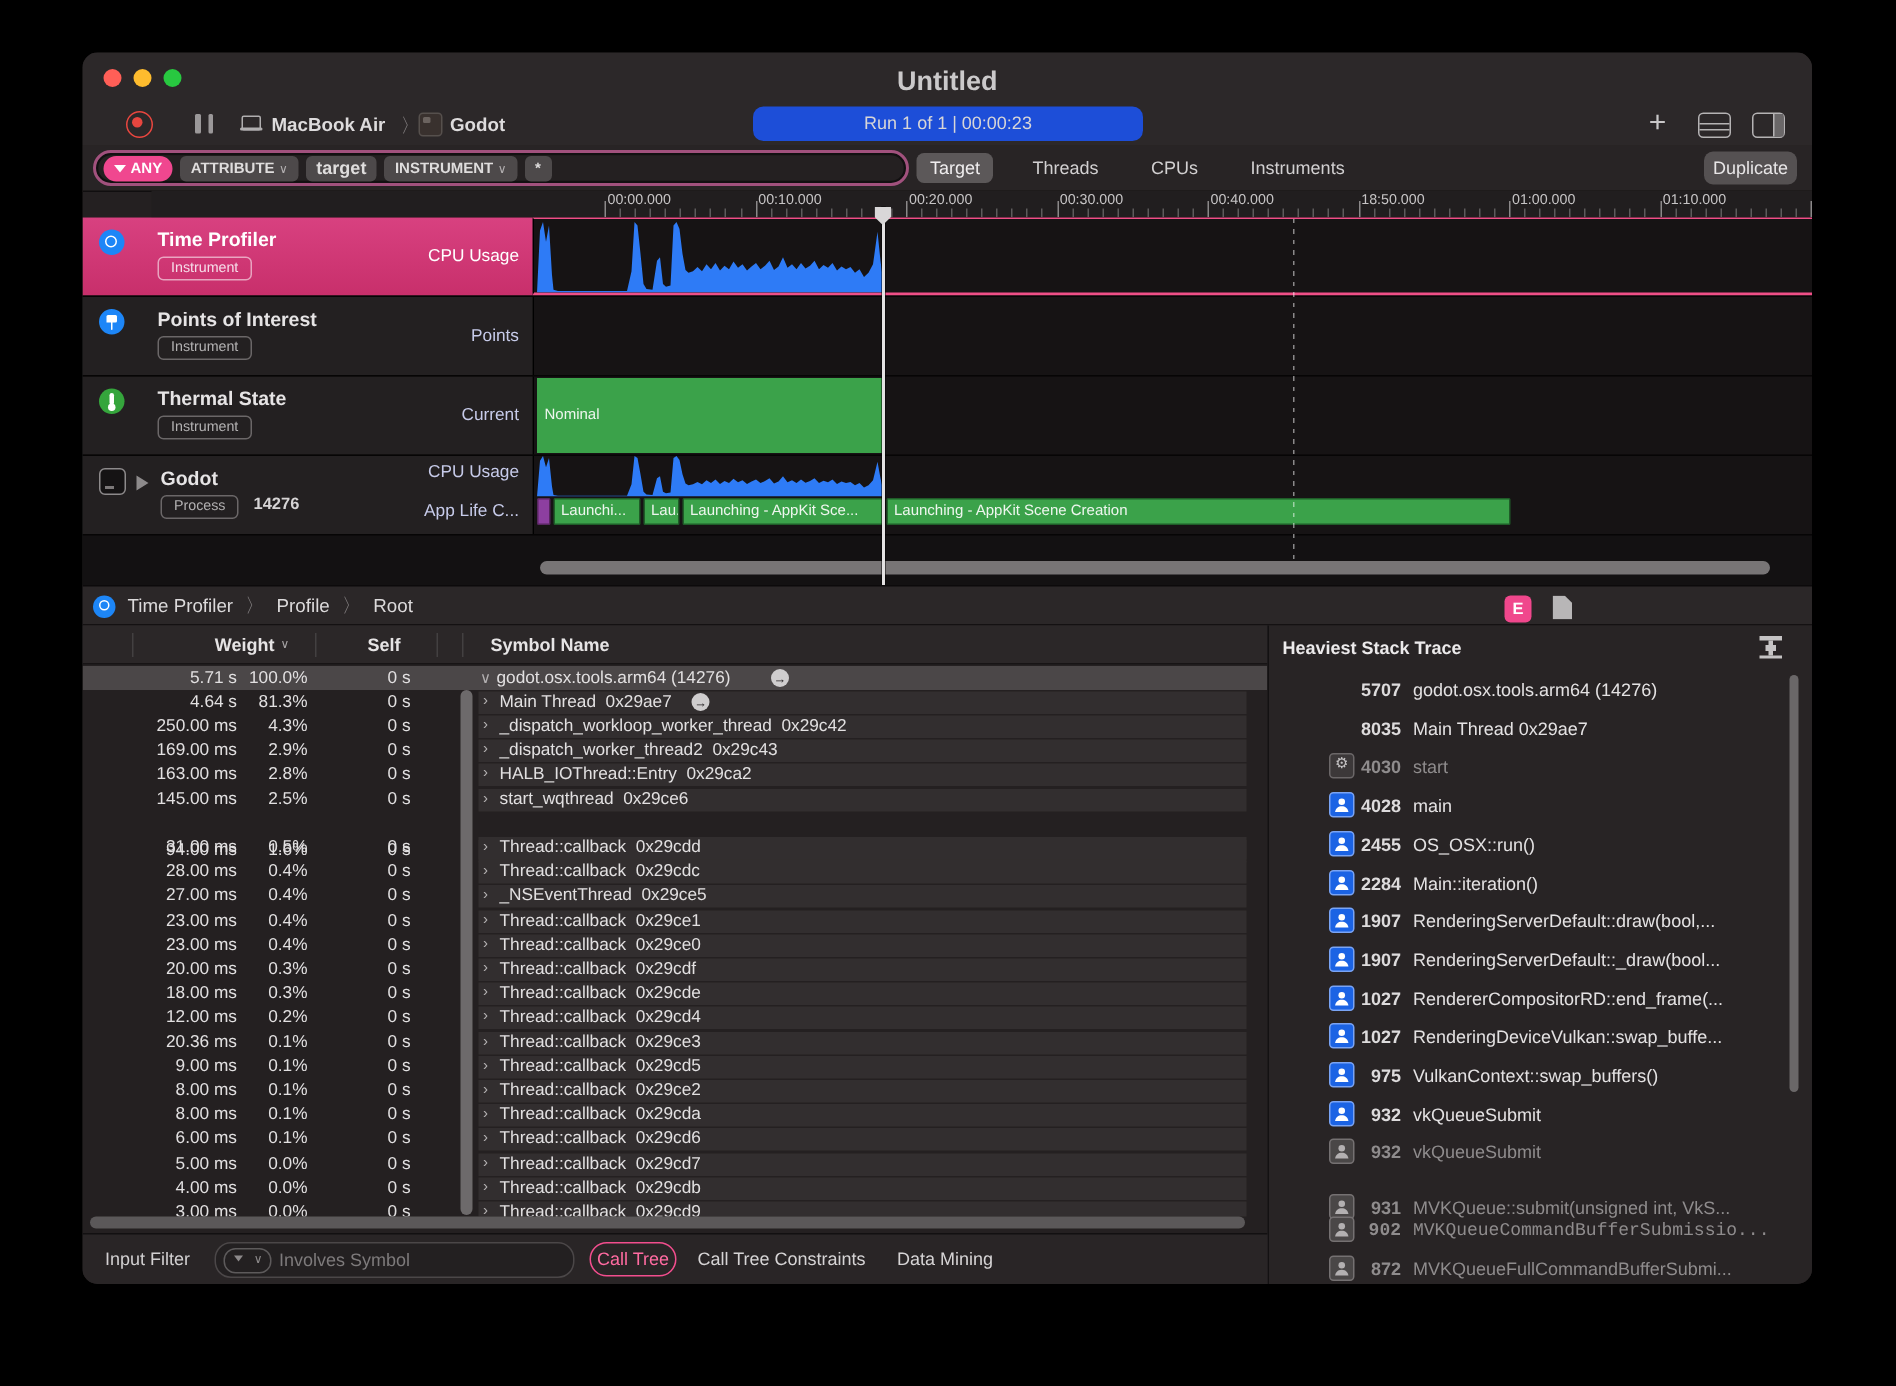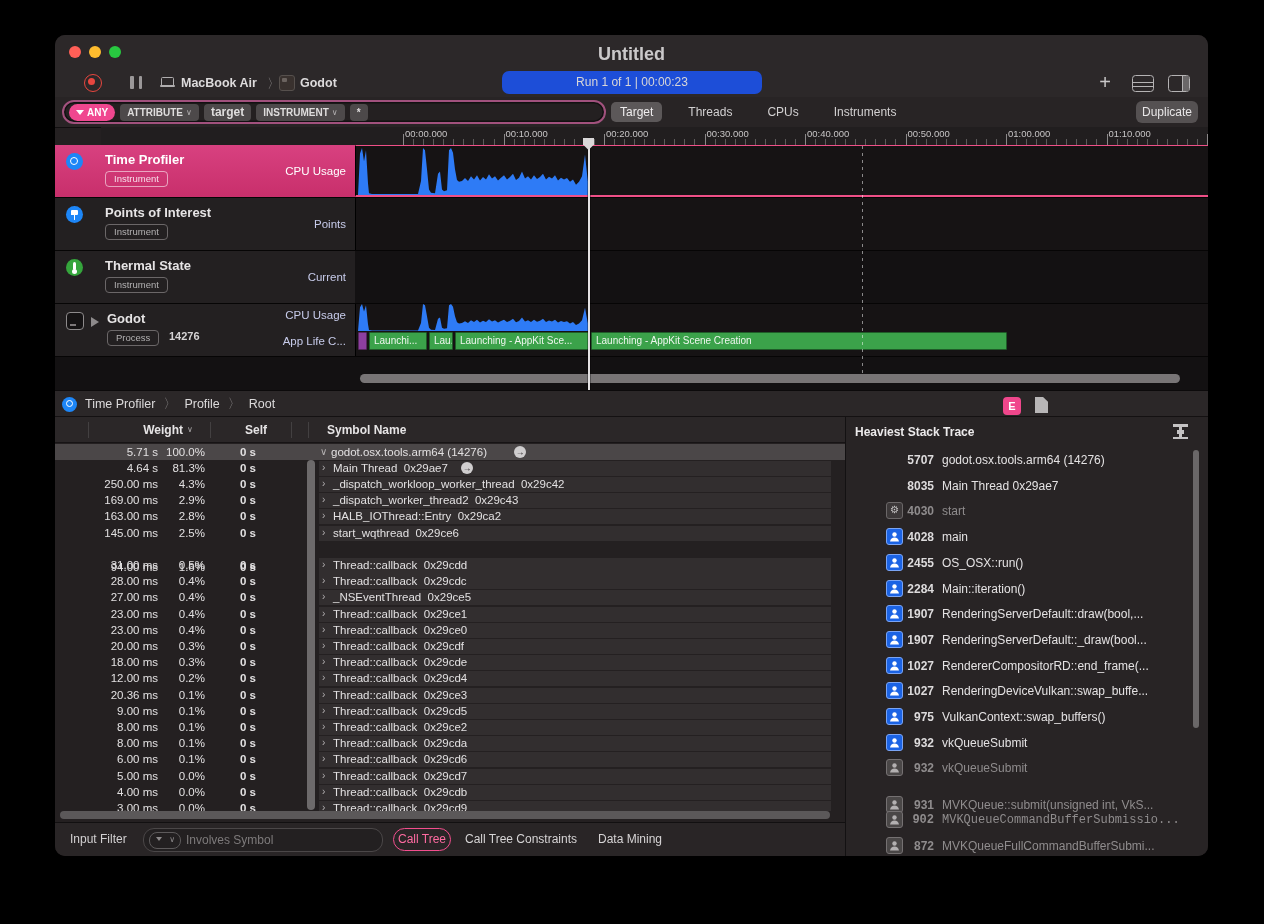--- a/index.html
+++ b/index.html
@@ -127,21 +127,21 @@
   .hdr-div{position:absolute;top:5px;height:16px;width:1px;background:#434041;}
   #hdr-weight{left:40px;top:6px;width:88px;text-align:right;font-size:12px;font-weight:bold;color:#e6e4e5;}
   #hdr-weight-chev{left:132px;top:8px;font-size:8px;color:#a8a5a6;}
   #hdr-self{left:150px;top:6px;width:62px;text-align:right;font-size:12px;font-weight:bold;color:#e6e4e5;}
   #hdr-symbol{left:272px;top:6px;font-size:12px;font-weight:bold;color:#e6e4e5;}
   #table-body{left:0;top:26px;width:100%;height:368px;overflow:hidden;}
   .trow{position:absolute;left:0;width:100%;height:16.2px;font-size:11.5px;color:#e2e0e1;}
   .trow-sel{background:#4b4748;}
   .w-time{position:absolute;left:23px;top:1.5px;width:80px;text-align:right;}
   .w-pct{position:absolute;left:103px;top:1.5px;width:47px;text-align:right;}
-  .w-self{position:absolute;left:185px;top:1.5px;width:52px;text-align:left;font-weight:bold;}
+  .w-self{position:absolute;left:185px;top:1.5px;width:52px;text-align:center;}
   .symcell{position:absolute;left:264px;top:.5px;width:512px;height:15.2px;background:#322e2f;white-space:pre;overflow:hidden;}
   .trow-sel .symcell{background:transparent;}
   .sym-chev{position:absolute;left:3px;top:1px;font-size:10px;color:#b3b0b1;}
   .sym-text{position:absolute;left:14px;top:1px;}
   .arrow-circ{position:absolute;top:1.5px;width:12px;height:12px;border-radius:50%;background:#cfcdce;
               color:#2a2627;font-size:8.5px;font-weight:bold;text-align:center;line-height:12px;}
   #gutter-bar{left:252px;top:43px;width:8px;height:350px;background:#6d6a6b;border-radius:4px;}
   #table-hscroll{left:5px;top:394px;width:770px;height:8px;background:#5b5859;border-radius:4px;}
 
   
@@ -328,33 +328,36 @@
         <div class="rtick rtick-major" style="left: 1106px;"></div>
         <div class="rtick rtick-minor" style="left: 1116px;"></div>
         <div class="rtick rtick-minor" style="left: 1126.1px;"></div>
         <div class="rtick rtick-minor" style="left: 1136.1px;"></div>
         <div class="rtick rtick-minor" style="left: 1146.2px;"></div>
         <div class="rlabel" style="left: 304px;">00:00.000</div>
         <div class="rlabel" style="left: 404.5px;">00:10.000</div>
         <div class="rlabel" style="left: 505px;">00:20.000</div>
         <div class="rlabel" style="left: 605.5px;">00:30.000</div>
         <div class="rlabel" style="left: 706px;">00:40.000</div>
-        <div class="rlabel" style="left: 806.5px;">00:50.000</div>
+        <div class="rlabel" style="left: 806.5px;">18:50.000</div>
         <div class="rlabel" style="left: 907px;">01:00.000</div>
         <div class="rlabel" style="left: 1007.5px;">01:10.000</div>
         <div class="rlabel" style="left: 1108px;">01:20.000</div>
       </div>
 
   <div id="tracks" class="abs">
     <div id="lane1" class="abs lane">
       <svg class="cpu-svg abs" style="left:2px;top:2px" width="232" height="47" viewBox="0 0 232 46" preserveAspectRatio="none">
             <polygon class="cpu-poly" fill="#2e7bf6" points="0,46.0 2,5.5 4,0.0 6,12.9 8,2.3 10,34.5 11,44.2 14,45.1 60,45.1 63,32.2 65,0.0 67,2.3 69,20.7 71,40.5 73,43.7 77,44.2 80,25.3 82,23.0 84,40.5 86,42.3 89,41.4 91,2.3 93,0.0 95,4.6 97,20.7 99,31.3 101,33.1 104,32.2 107,29.4 110,32.2 113,27.6 116,30.8 119,26.7 122,31.7 125,28.5 128,30.8 131,25.8 134,29.9 137,27.6 140,31.7 143,29.0 146,26.7 149,30.8 152,28.5 155,25.3 158,31.3 161,29.0 164,23.0 167,29.9 170,27.6 173,30.8 176,26.7 179,30.4 182,28.5 185,25.3 188,30.8 191,28.1 194,29.9 197,26.7 200,31.7 203,29.0 206,30.8 209,29.4 212,33.1 215,30.8 218,35.9 221,33.1 224,27.6 227,6.4 229,25.3 231,40.5 232,46.0"></polygon>
           </svg>
     </div>
     <div id="lane2" class="abs lane"></div>
+    <div id="lane3" class="abs lane">
+      <div id="thermal-block" class="abs">Nominal</div>
+    </div>
     <div id="lane4" class="abs lane">
       <svg class="cpu-svg abs" style="left:2px;top:0" width="232" height="27" viewBox="0 0 232 46" preserveAspectRatio="none">
             <polygon class="cpu-poly" fill="#2e7bf6" points="0,46.0 2,5.5 4,0.0 6,12.9 8,2.3 10,34.5 11,44.2 14,45.1 60,45.1 63,32.2 65,0.0 67,2.3 69,20.7 71,40.5 73,43.7 77,44.2 80,25.3 82,23.0 84,40.5 86,42.3 89,41.4 91,2.3 93,0.0 95,4.6 97,20.7 99,31.3 101,33.1 104,32.2 107,29.4 110,32.2 113,27.6 116,30.8 119,26.7 122,31.7 125,28.5 128,30.8 131,25.8 134,29.9 137,27.6 140,31.7 143,29.0 146,26.7 149,30.8 152,28.5 155,25.3 158,31.3 161,29.0 164,23.0 167,29.9 170,27.6 173,30.8 176,26.7 179,30.4 182,28.5 185,25.3 188,30.8 191,28.1 194,29.9 197,26.7 200,31.7 203,29.0 206,30.8 209,29.4 212,33.1 215,30.8 218,35.9 221,33.1 224,27.6 227,6.4 229,25.3 231,40.5 232,46.0"></polygon>
           </svg>
       <div id="life-segs">
             <div class="abs life-seg seg-purple" style="left: 2px; width: 9px;"></div>
             <div class="abs life-seg" style="left: 13px; width: 58px;">Launchi...</div>
             <div class="abs life-seg" style="left: 73px; width: 24px;">Lau...</div>
             <div class="abs life-seg" style="left: 99px; width: 134px;">Launching - AppKit Sce...</div>
             <div class="abs life-seg" style="left: 235px; width: 416px;">Launching - AppKit Scene Creation</div>

